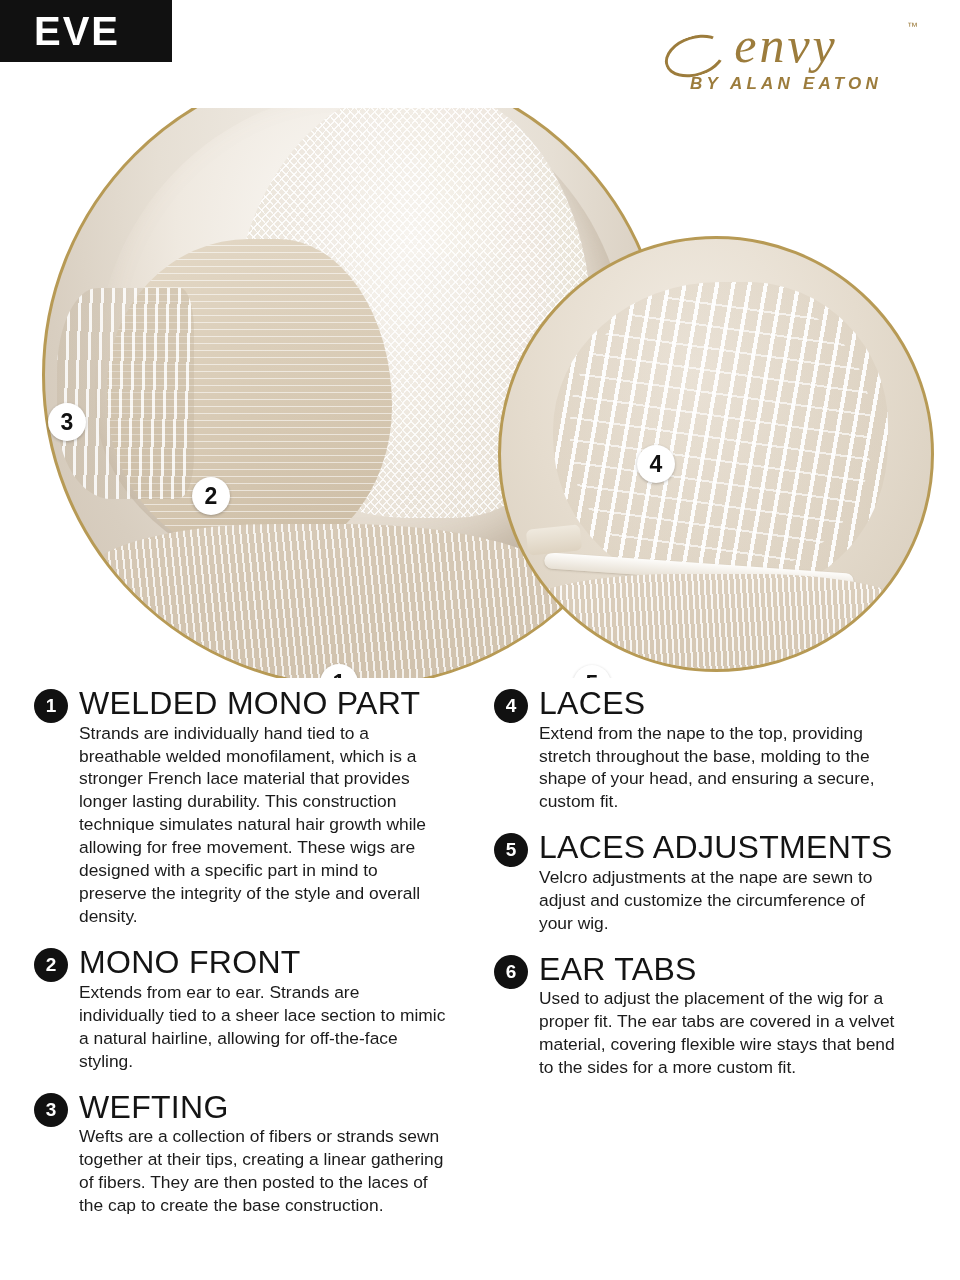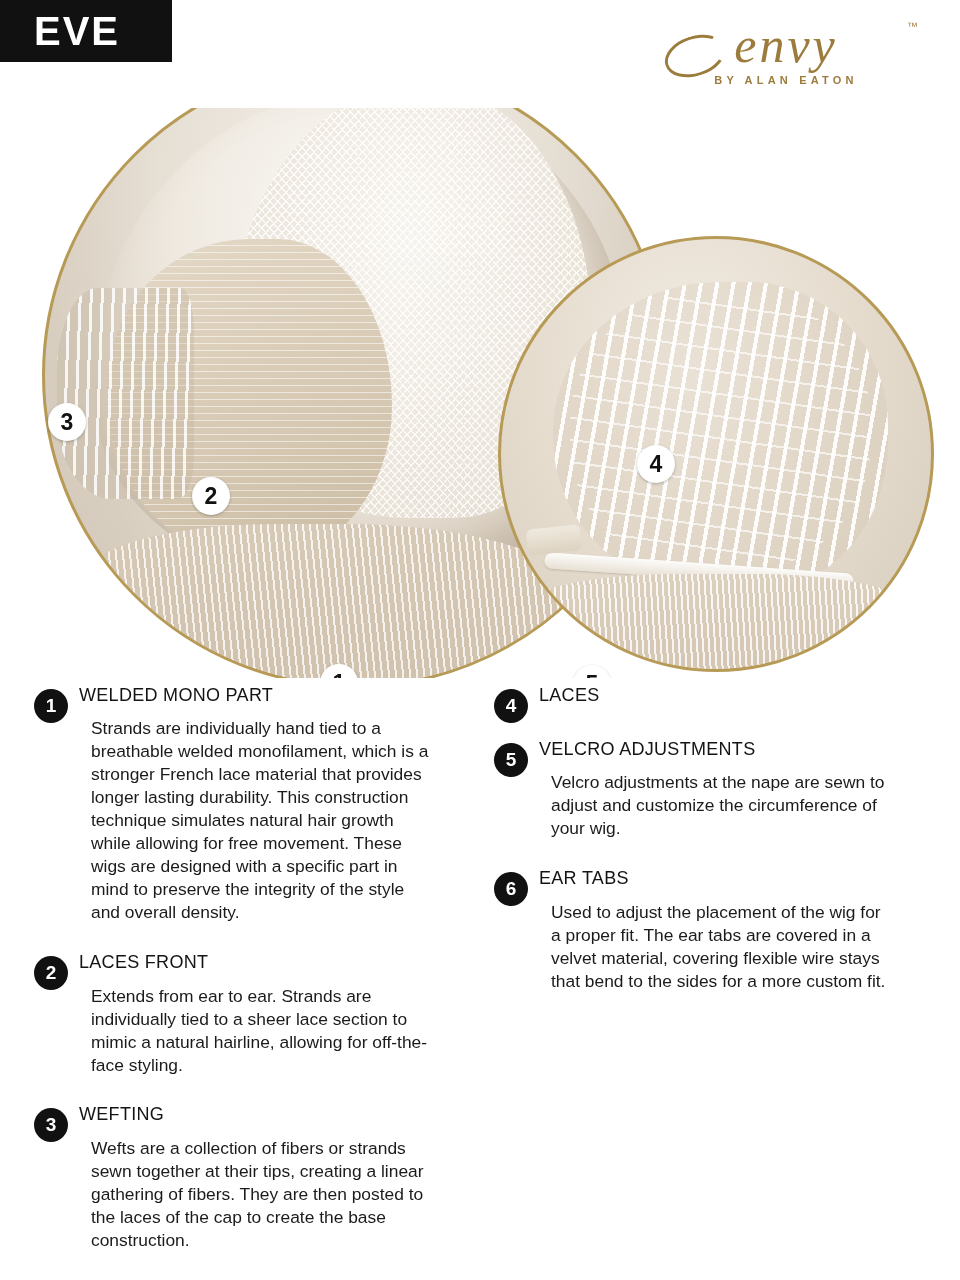--- a/index.html
+++ b/index.html
@@ -65,25 +65,26 @@
     text-align: center;
   }
   .logo-tm {
     position: absolute;
     right: -2px;
     top: 4px;
     font-size: 11px;
     color: #9c7c3c;
   }
   .logo-sub {
-    font-size: 11px;
+    font-size: 17px;
     letter-spacing: 4.2px;
     color: #9c7c3c;
     font-weight: bold;
     margin-top: -4px;
+    font-style: italic;
   }
   .logo-swoosh {
     position: absolute;
     left: 8px;
     top: 20px;
     width: 56px;
     height: 34px;
     border: 3px solid #9c7c3c;
     border-radius: 50%;
     border-right-color: transparent;
@@ -283,31 +284,31 @@
     font-size: 19px;
     font-weight: bold;
     display: flex;
     align-items: center;
     justify-content: center;
     margin-right: 11px;
     margin-top: 3px;
   }
   .entry-body { flex: 1 1 auto; }
   .entry-title {
-    font-size: 18px;
+    font-size: 32px;
     letter-spacing: .3px;
     line-height: 1.08;
     margin: 0 0 1px 0;
     font-weight: normal;
     color: #141414;
   }
   .entry-text {
     font-size: 17.4px;
     line-height: 1.32;
-    margin: 12px;
+    margin: 0;
     color: #1b1b1b;
   }
 </style>
 </head>
 <body>
 
 <div class="header">
   <div class="brand-tag">
     <span>EVE</span>
   </div>
@@ -356,48 +357,49 @@
       <div class="num">1</div>
       <div class="entry-body">
         <h3 class="entry-title">WELDED MONO PART</h3>
         <p class="entry-text">Strands are individually hand tied to a breathable welded monofilament, which is a stronger French lace material that provides longer lasting durability. This construction technique simulates natural hair growth while allowing for free movement. These wigs are designed with a specific part in mind to preserve the integrity of the style and overall density.</p>
       </div>
     </div>
 
     <div class="entry">
       <div class="num">2</div>
       <div class="entry-body">
-        <h3 class="entry-title">LACES FRONT</h3>
+        <h3 class="entry-title">MONO FRONT</h3>
         <p class="entry-text">Extends from ear to ear. Strands are individually tied to a sheer lace section to mimic a natural hairline, allowing for off-the-face styling.</p>
       </div>
     </div>
 
     <div class="entry">
       <div class="num">3</div>
       <div class="entry-body">
         <h3 class="entry-title">WEFTING</h3>
         <p class="entry-text">Wefts are a collection of fibers or strands sewn together at their tips, creating a linear gathering of fibers. They are then posted to the laces of the cap to create the base construction.</p>
       </div>
     </div>
 
   </div>
 
   <div class="col right">
 
     <div class="entry">
       <div class="num">4</div>
       <div class="entry-body">
         <h3 class="entry-title">LACES</h3>
+        <p class="entry-text">Extend from the nape to the top, providing stretch throughout the base, molding to the shape of your head, and ensuring a secure, custom fit.</p>
       </div>
     </div>
 
     <div class="entry">
       <div class="num">5</div>
       <div class="entry-body">
-        <h3 class="entry-title">VELCRO ADJUSTMENTS</h3>
+        <h3 class="entry-title">LACES ADJUSTMENTS</h3>
         <p class="entry-text">Velcro adjustments at the nape are sewn to adjust and customize the circumference of your wig.</p>
       </div>
     </div>
 
     <div class="entry">
       <div class="num">6</div>
       <div class="entry-body">
         <h3 class="entry-title">EAR TABS</h3>
         <p class="entry-text">Used to adjust the placement of the wig for a proper fit. The ear tabs are covered in a velvet material, covering flexible wire stays that bend to the sides for a more custom fit.</p>
       </div>

